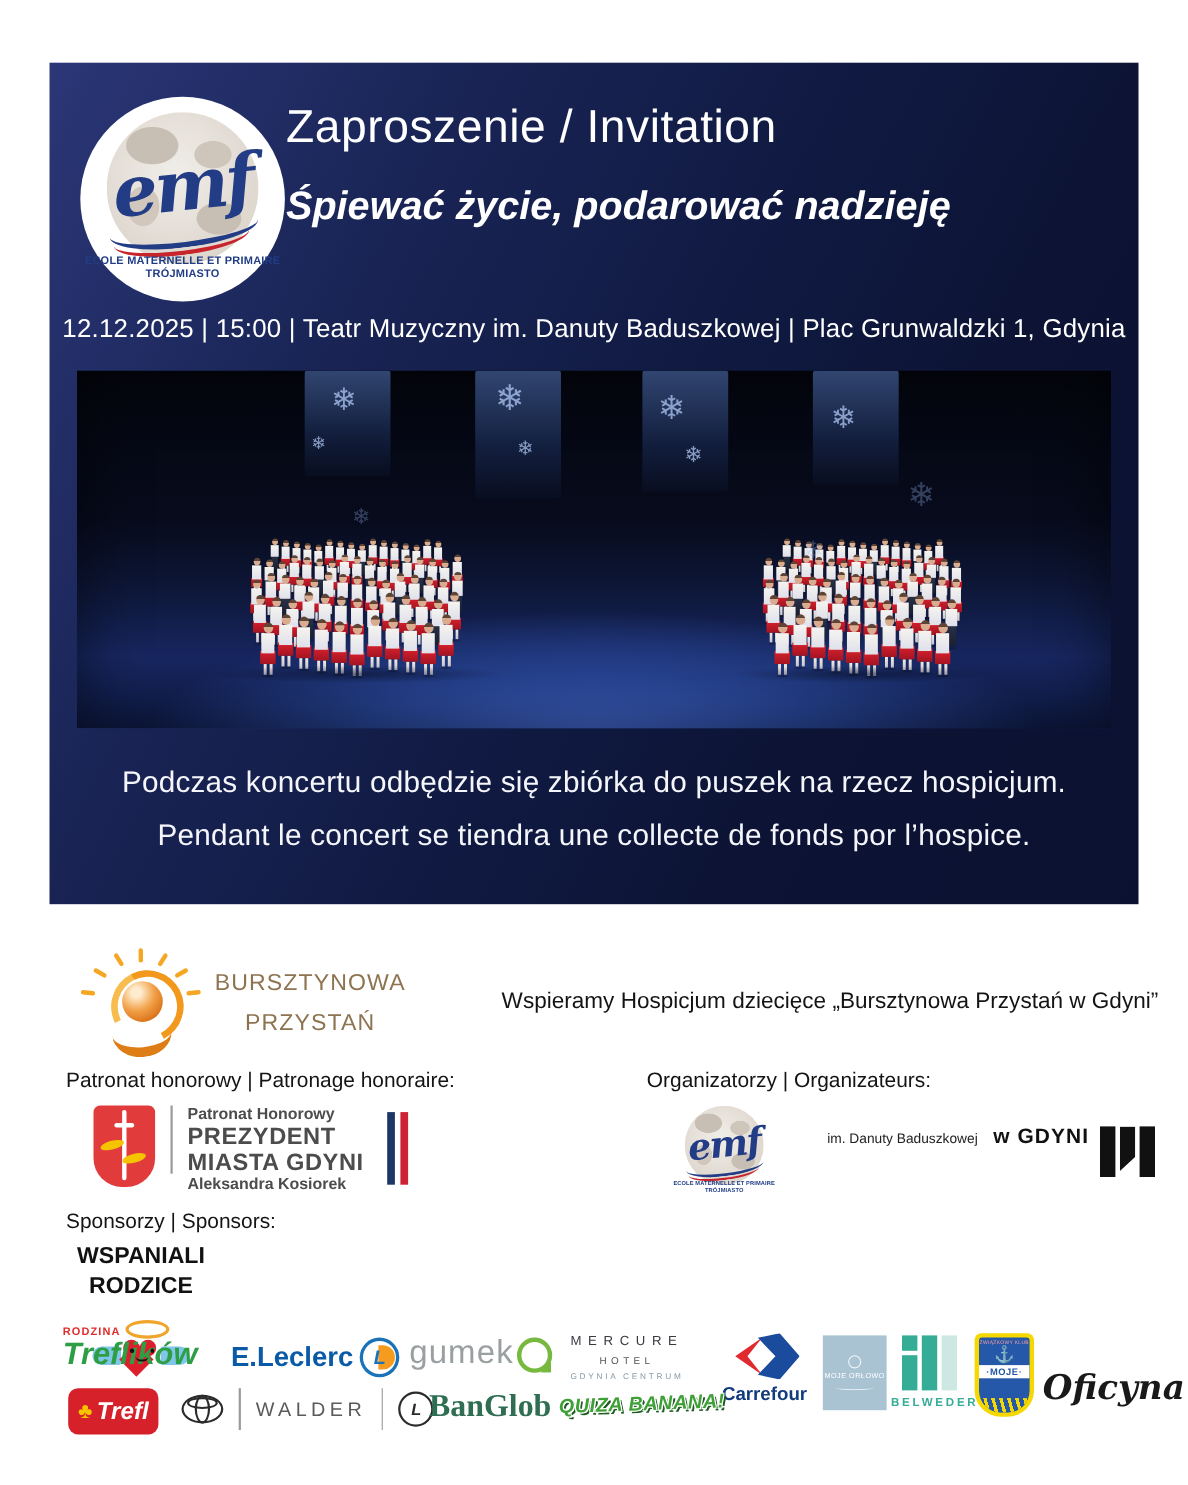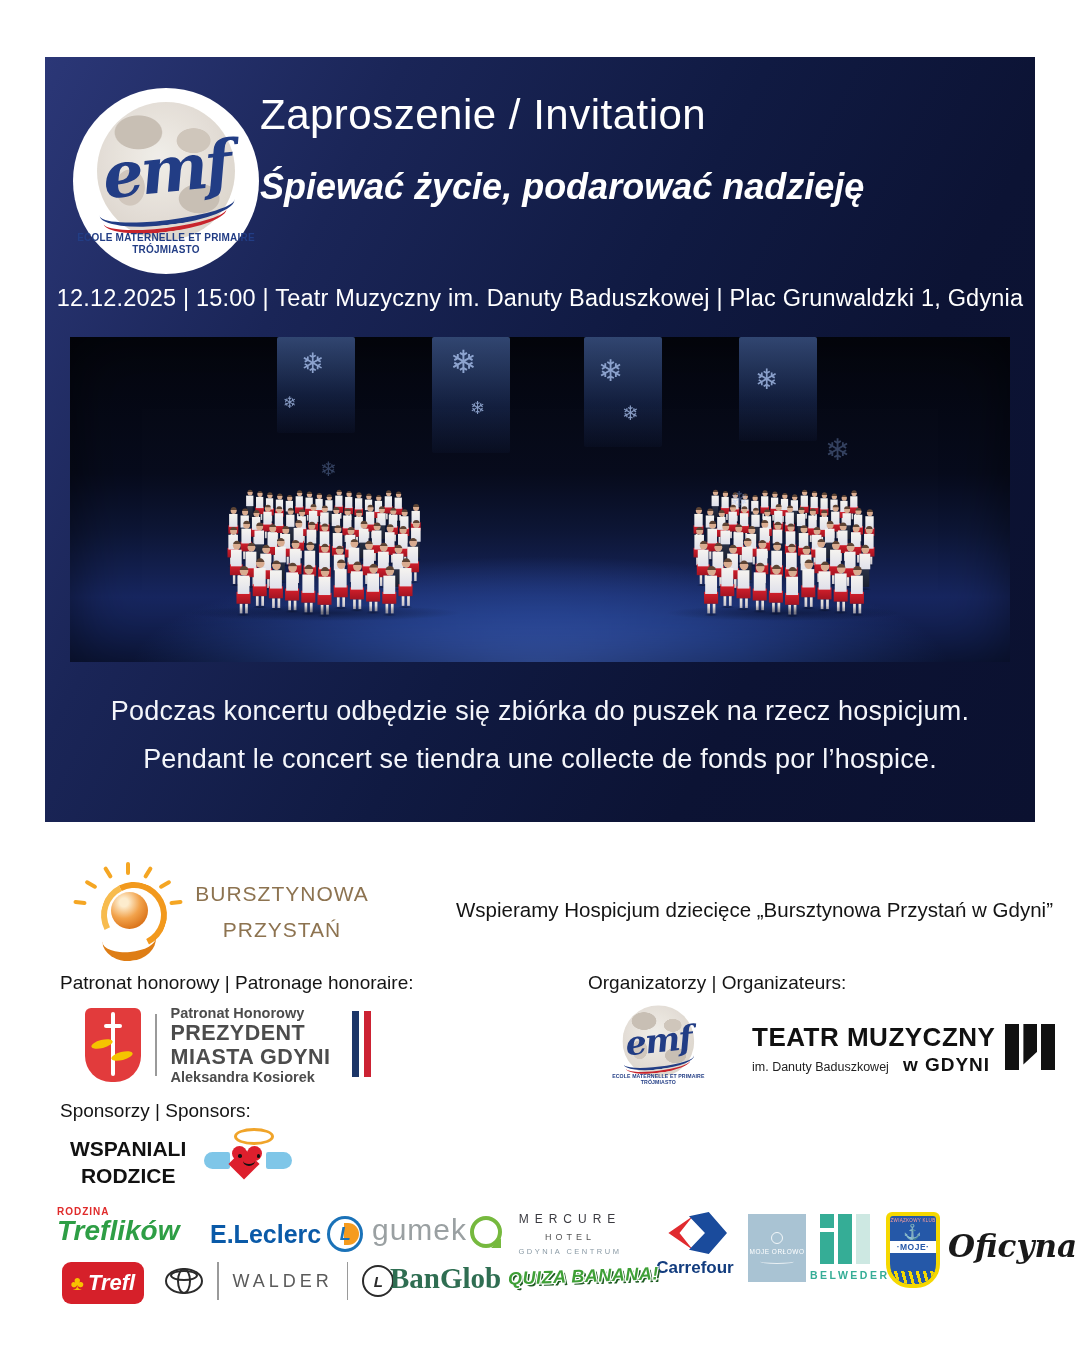--- a/index.html
+++ b/index.html
@@ -92,21 +92,21 @@
     border:6px solid #f2991d;border-left-color:#f7bb4e;border-bottom-color:transparent;transform:rotate(18deg);}
   .sun-core{position:absolute;left:35px;top:30px;width:37px;height:37px;border-radius:50%;
     background:radial-gradient(circle at 35% 28%,#fdeccd 0 12%,#f2a24b 45%,#d86f15 80%,#a84c08);}
   .sun-cres{position:absolute;left:26px;top:56px;width:54px;height:34px;border-radius:50%;
     border-bottom:9px solid #de7d15;transform:rotate(-5deg);}
   .bursz-name{position:absolute;left:182px;top:876px;width:200px;text-align:center;color:#8d7350;
     font-size:21px;line-height:36px;letter-spacing:1px;font-weight:400;}
   .support-text{position:absolute;left:408px;top:898px;width:625px;font-size:20.5px;font-weight:400;color:#141414;margin-left:48px;}
 
   
-  .gdynia{position:absolute;left:85px;top:1005px;display:flex;align-items:center;}
+  .gdynia{position:absolute;left:85px;top:1005px;display:flex;align-items:flex-start;}
   .herb{position:relative;width:56px;height:74px;background:#e23b3c;border-radius:6px 6px 26px 26px;}
   .herb-sword{position:absolute;left:26px;top:4px;width:4px;height:64px;background:#fff;border-radius:2px;}
   .herb-guard{position:absolute;left:19px;top:16px;width:18px;height:4px;background:#fff;border-radius:2px;}
   .herb-fish{position:absolute;width:22px;height:8px;background:#f5c400;border-radius:50%;}
   .fish1{left:6px;top:32px;transform:rotate(-14deg);}
   .fish2{left:26px;top:44px;transform:rotate(-14deg);}
   .vline{width:1.5px;height:62px;background:#9a9a9a;margin:0 14px;}
   .gd-l1{font-size:14.5px;font-weight:700;color:#4c4c4c;}
   .gd-l2,.gd-l3{font-size:21.5px;font-weight:600;color:#4c4c4c;letter-spacing:.5px;line-height:24px;}
   .gd-l4{font-size:14.5px;font-weight:700;color:#4c4c4c;}
@@ -121,21 +121,21 @@
   .teatr{position:absolute;left:752px;top:1022px;display:flex;align-items:flex-start;}
   .tm-name{font-size:26px;font-weight:800;color:#111;letter-spacing:.5px;}
   .tm-row2{display:flex;align-items:baseline;gap:14px;margin-top:1px;}
   .tm-sub{font-size:12.5px;color:#222;}
   .tm-city{font-size:19px;font-weight:600;color:#111;letter-spacing:1px;}
   .tm-mark{display:flex;gap:4px;margin-left:10px;margin-top:2px;}
   .tm-b{width:14px;height:46px;background:#111;}
   .tm-b.mid{clip-path:polygon(0 0,100% 0,100% 60%,0 88%);}
 
   
-  .wspaniali{position:absolute;left:70px;top:1128px;display:flex;align-items:center;gap:18px;}
+  .wspaniali{position:absolute;left:70px;top:1128px;display:flex;align-items:center;gap:18px;flex-direction:column;}
   .wsp-text{font-size:21px;font-weight:800;color:#111;text-align:center;line-height:27px;}
   .heart-logo{position:relative;width:88px;height:68px;}
   .halo{position:absolute;left:30px;top:0;width:34px;height:11px;border:3px solid #f0a42a;border-radius:50%;}
   .wing{position:absolute;top:24px;width:26px;height:17px;background:#7fc6e8;}
   .wing.l{left:0;border-radius:12px 3px 3px 12px;}
   .wing.r{right:0;border-radius:3px 12px 12px 3px;}
   .heart-body{position:absolute;left:29px;top:17px;width:30px;height:30px;}
   .heart-body::before,.heart-body::after{content:'';position:absolute;background:#dd1f2d;}
   .heart-body::before{left:0;top:8px;width:22px;height:22px;transform:rotate(45deg);}
   .heart-body::after{left:-1px;top:1px;width:15px;height:15px;border-radius:50%;
@@ -197,21 +197,21 @@
   .arka{position:relative;width:54px;height:76px;background:#f5d800;border-radius:6px 6px 24px 24px;
     padding:4px;box-sizing:border-box;}
   .arka-in{position:relative;width:100%;height:100%;background:#2558a8;border-radius:3px 3px 20px 20px;overflow:hidden;}
   .ar-top{font-size:4.5px;color:#ff9f9f;text-align:center;margin-top:2px;letter-spacing:.3px;}
   .ar-emb{text-align:center;font-size:15px;color:#f5d800;line-height:18px;}
   .ar-band{background:#fff;text-align:center;font-size:8.5px;font-weight:800;color:#2558a8;
     letter-spacing:.5px;padding:1px 0;}
   .ar-rays{position:absolute;bottom:0;left:0;right:0;height:13px;
     background:repeating-linear-gradient(75deg,#f5d800 0 3px,#2558a8 3px 7px);}
   
-  .oficyna{display:flex;align-items:flex-start;gap:4px;}
+  .oficyna{display:flex;align-items:flex-start;gap:4px;margin-top:16px;}
   .of-script{font-family:"DejaVu Serif",serif;font-style:italic;font-weight:700;font-size:31px;color:#191919;}
   
   .trefl{width:82px;height:42px;background:#d6202a;border-radius:9px;display:flex;
     align-items:center;justify-content:center;gap:4px;}
   .tf-club{color:#f8c300;font-size:20px;}
   .tf-name{color:#fff;font-size:22px;font-weight:800;font-style:italic;}
   
   .auto-group{display:flex;align-items:center;gap:14px;height:42px;}
   .vsep{width:1.5px;height:38px;background:#9a9a9a;}
   .toyota-icon{position:relative;width:38px;height:26px;}
@@ -498,21 +498,20 @@
       <div class="emf-sw-r"></div>
       <div class="emf-cap">
         <div>ECOLE MATERNELLE ET PRIMAIRE</div>
         <div>TRÓJMIASTO</div>
       </div>
     </div>
   </div>
 
   <div class="teatr">
     <div>
-      <div class="tm-name">TEATR MUZYCZNY</div>
       <div class="tm-row2">
         <span class="tm-sub">im. Danuty Baduszkowej</span>
         <span class="tm-city">w GDYNI</span>
       </div>
     </div>
     <div class="tm-mark">
       <div class="tm-b"></div>
       <div class="tm-b mid"></div>
       <div class="tm-b"></div>
     </div>

